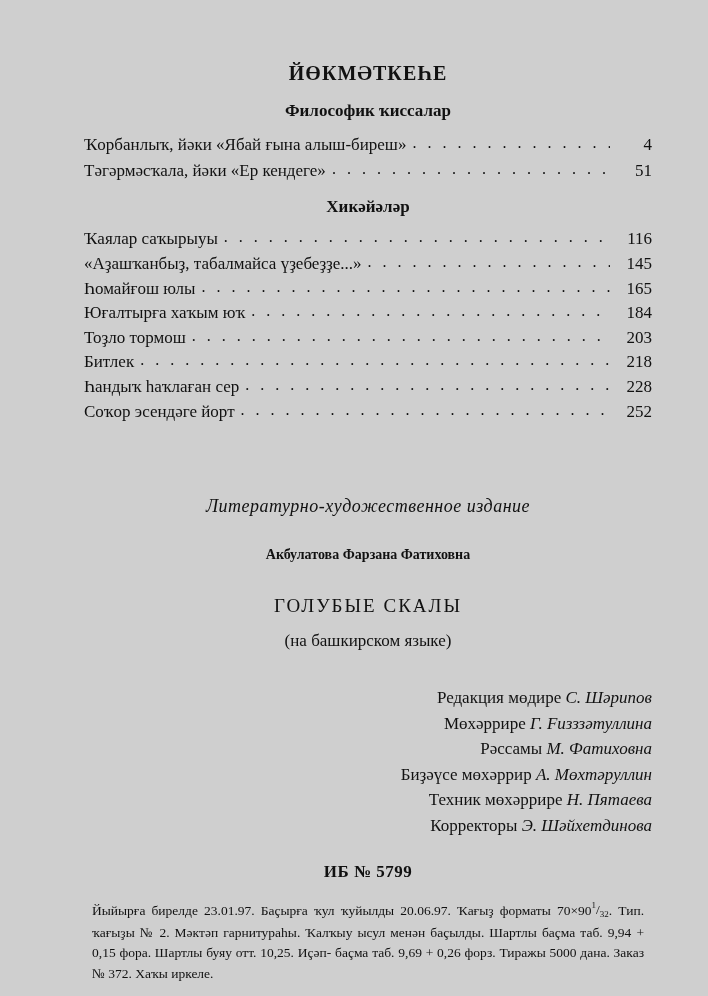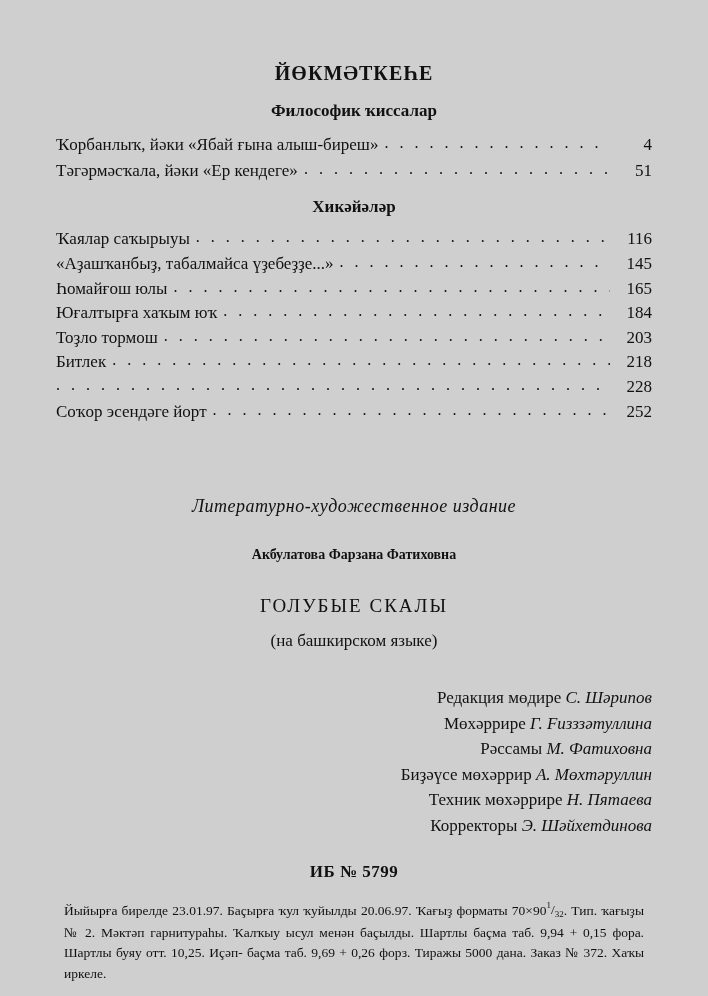--- a/index.html
+++ b/index.html
@@ -12,21 +12,21 @@
     background: #cfcfcf;
     font-family: "Liberation Serif", serif;
     color: #111;
     overflow: hidden;
   }
   .page {
     position: relative;
     width: 708px;
     height: 996px;
     box-sizing: border-box;
-    padding: 52px 56px 0 56px;
+    padding: 52px 56px 0 84px;
   }
 
   
   .contents-title {
     text-align: center;
     font-weight: bold;
     font-size: 20px;
     letter-spacing: 1px;
     margin: 10px 0 16px 0;
   }
@@ -197,20 +197,21 @@
       <span class="toc-label">Тоҙло тормош</span>
       <span class="toc-dots">. . . . . . . . . . . . . . . . . . . . . . . . . . . . . . . . . . . . . . . . . . . . . . . . . .</span>
       <span class="toc-page">203</span>
     </li>
     <li class="toc-row">
       <span class="toc-label">Битлек</span>
       <span class="toc-dots">. . . . . . . . . . . . . . . . . . . . . . . . . . . . . . . . . . . . . . . . . . . . . . . . . .</span>
       <span class="toc-page">218</span>
     </li>
     <li class="toc-row">
+      <span class="toc-label">Һандыҡ һаҡлаған сер</span>
       <span class="toc-dots">. . . . . . . . . . . . . . . . . . . . . . . . . . . . . . . . . . . . . . . . . . . . . . . . . .</span>
       <span class="toc-page">228</span>
     </li>
     <li class="toc-row">
       <span class="toc-label">Соҡор эсендәге йорт</span>
       <span class="toc-dots">. . . . . . . . . . . . . . . . . . . . . . . . . . . . . . . . . . . . . . . . . . . . . . . . . .</span>
       <span class="toc-page">252</span>
     </li>
   </ul>
 

